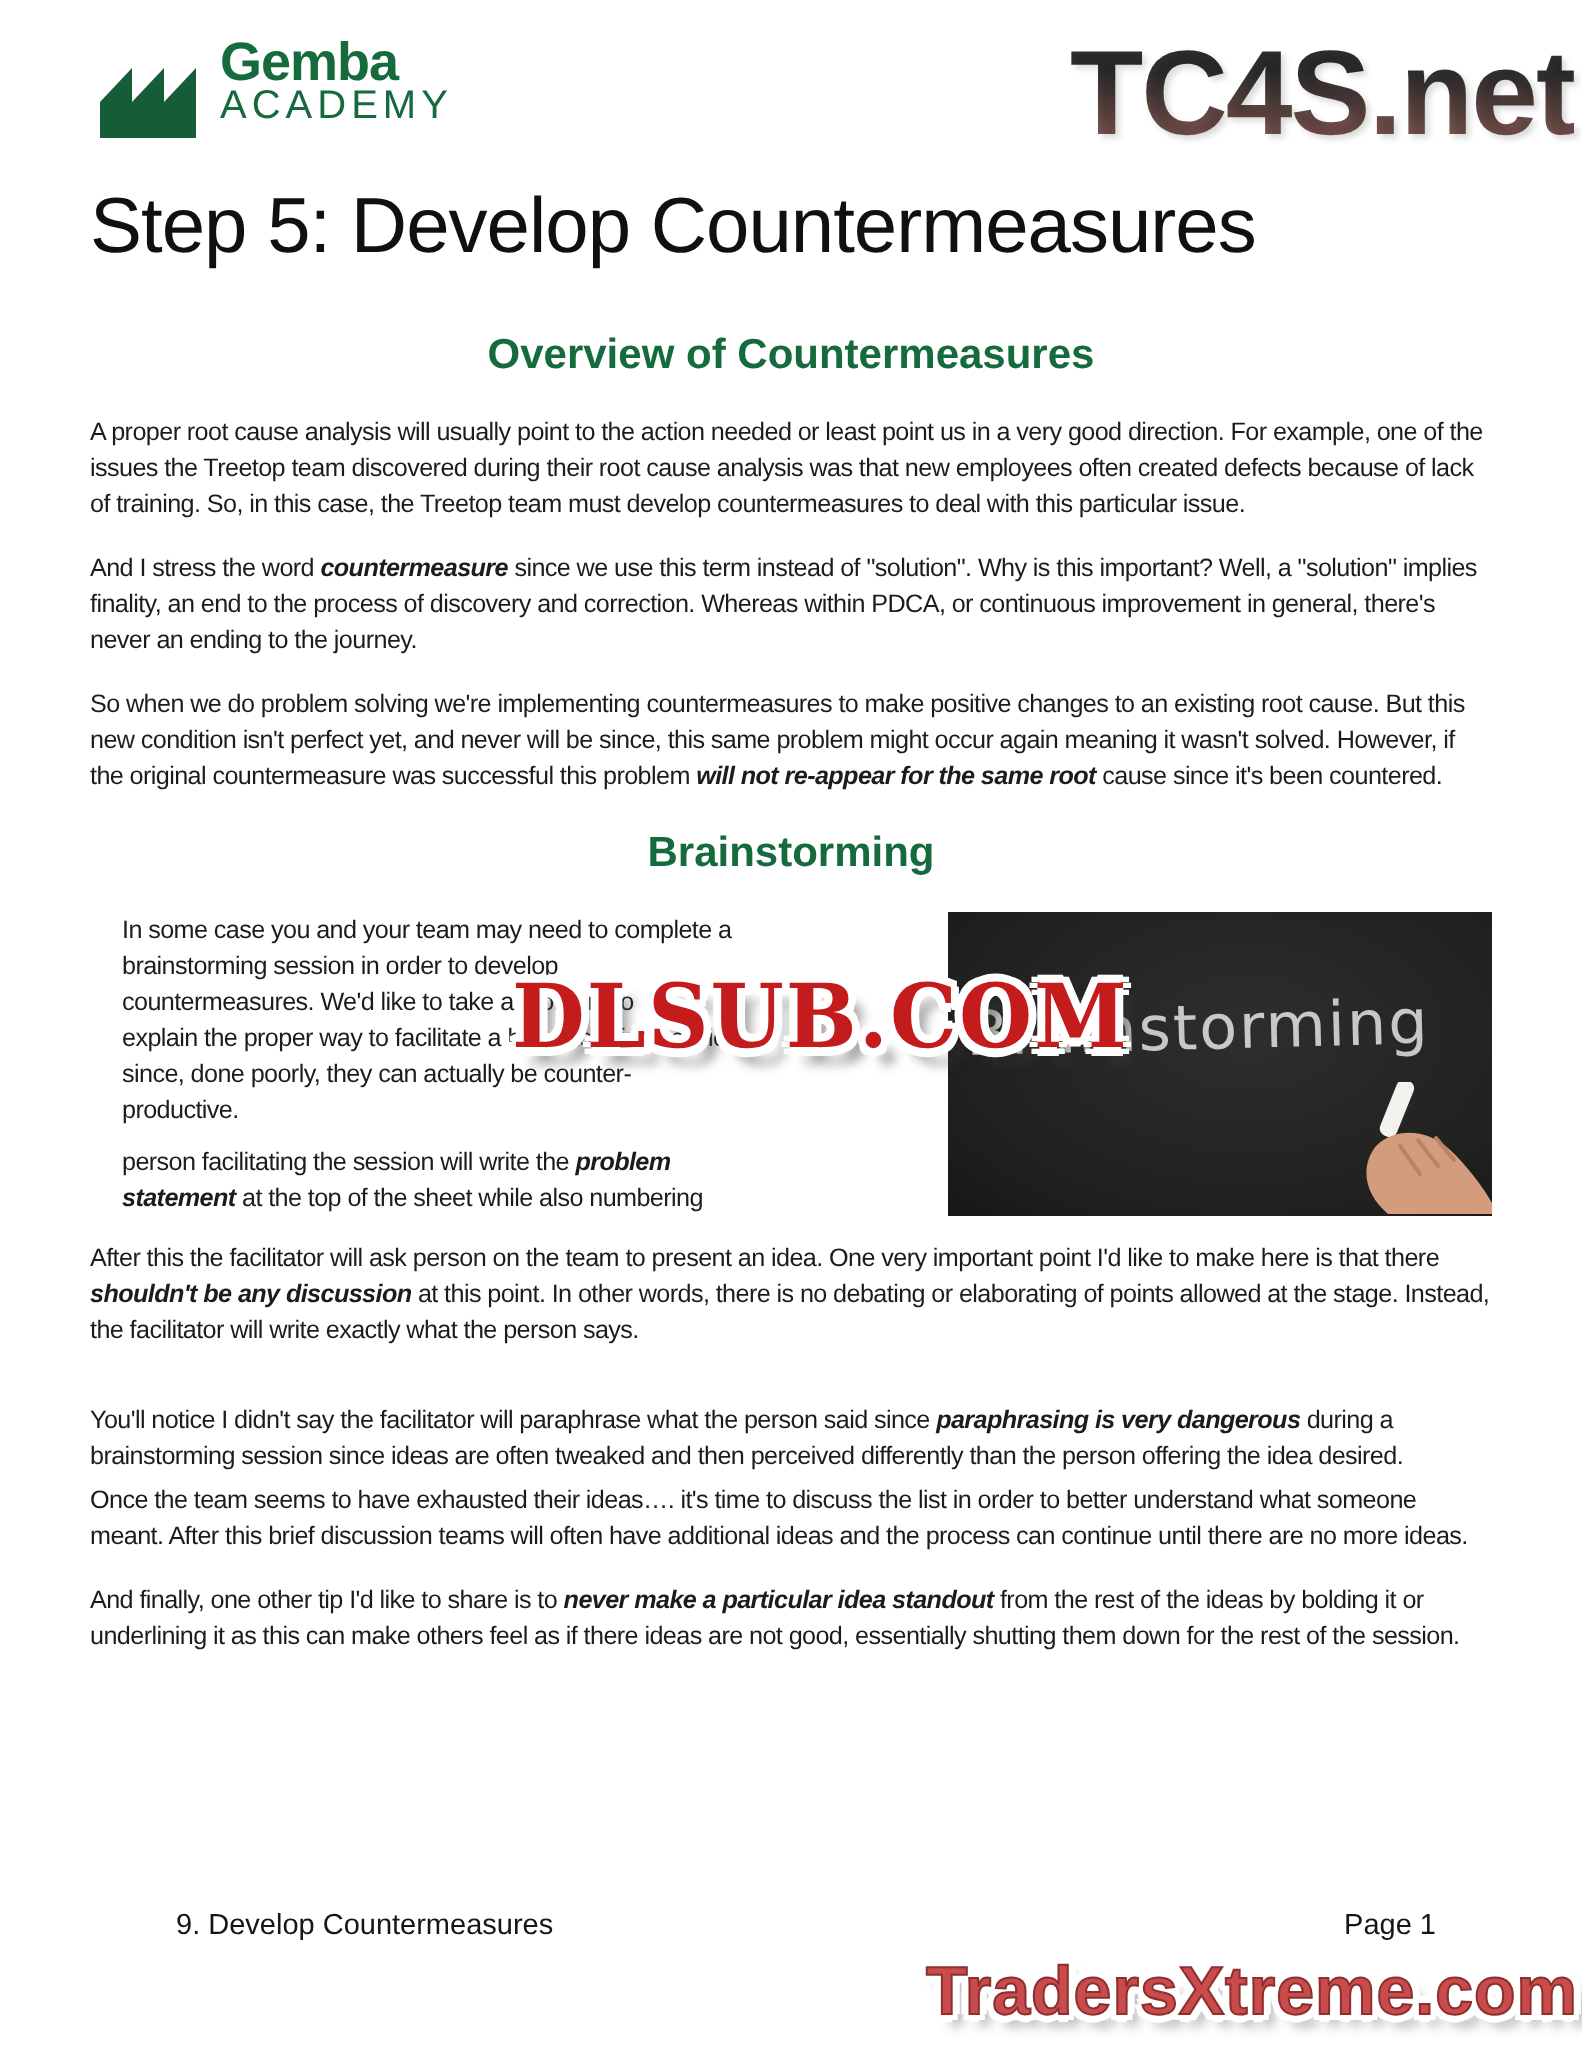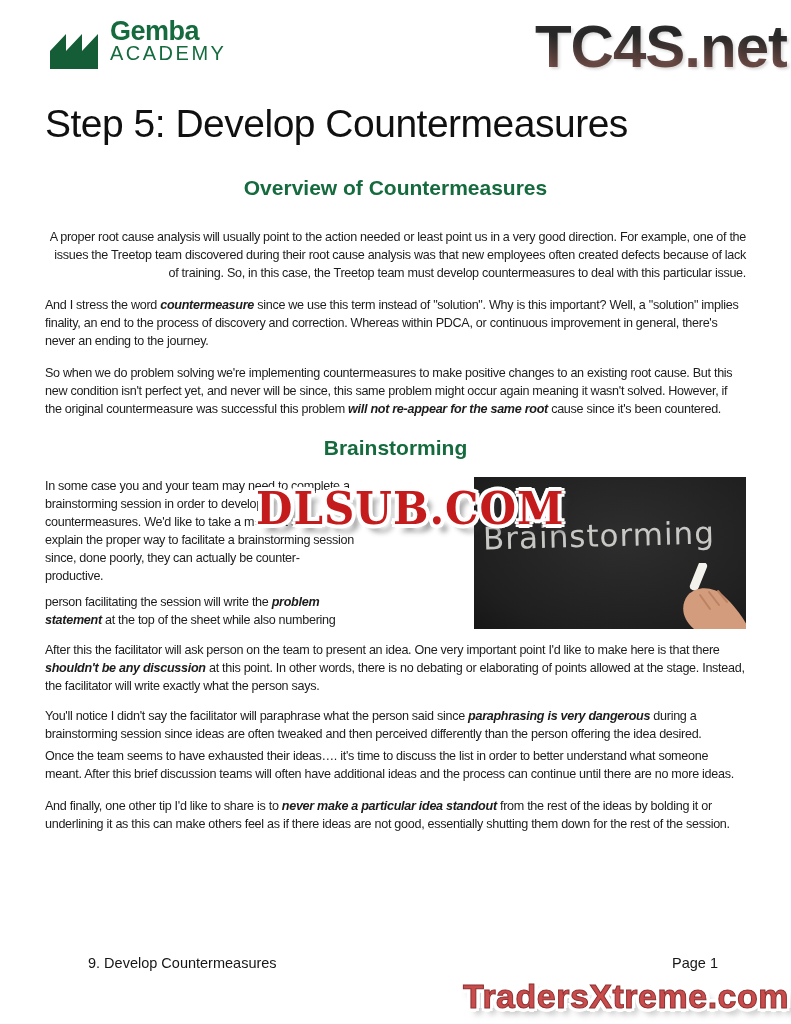--- a/index.html
+++ b/index.html
@@ -36,30 +36,30 @@
   .wm-traders{
     position:absolute;top:977px;right:2px;z-index:5;
     font-size:34px;font-weight:bold;letter-spacing:0.5px;
     color:var(--wm-red2);-webkit-text-stroke:1px #8b2f2f;
     text-shadow:-3px -3px 0 #fff,3px -3px 0 #fff,-3px 3px 0 #fff,3px 3px 0 #fff,
                 0 -4px 0 #fff,0 4px 0 #fff,-4px 0 0 #fff,4px 0 0 #fff,
                 5px 6px 6px rgba(90,90,90,0.55);
   }
 
   
-  h1.doc-title{margin:26px 0 0;font-size:39px;font-weight:400;letter-spacing:-0.5px;
+  h1.doc-title{margin:16px 0 0;font-size:39px;font-weight:400;letter-spacing:-0.5px;
     line-height:44px;color:#101010;}
   h2.green{margin:30px 0 0;font-size:21px;font-weight:bold;color:var(--green);text-align:center;}
   h2.green.brainstorm{margin-top:18px;}
   p.body{margin:14px 0 0;font-size:12.6px;letter-spacing:-0.3px;line-height:18px;}
-  p.body.first{margin-top:28px;text-align:right;}
+  p.body.first{margin-top:17px;}
   p.body b, .line b{font-weight:bold;font-style:italic;}
 
   
-  .two-col{position:relative;display:flex;margin-top:17px;}
+  .two-col{position:relative;display:flex;margin-top:17px;margin-left:16px;}
   .col-text{width:360px;font-size:12.6px;letter-spacing:-0.3px;}
   .line{white-space:nowrap;line-height:18px;}
   .col-gap{height:8px;}
 
   .chalkboard{
     position:relative;margin-left:auto;width:272px;height:152px;
     background:radial-gradient(ellipse at 55% 40%, #2e2e2e 0%, #1f1f1f 75%, #161616 100%);
     overflow:hidden;
   }
   .chalk-text{
@@ -126,21 +126,21 @@
           <svg width="100" height="66" viewBox="0 0 100 66">
             <rect x="44" y="-2" width="9" height="30" rx="4" fill="#f4f2ec" transform="rotate(22 48 13)"></rect>
             <path d="M38 32 C48 22 64 24 74 33 C85 43 94 56 99 66 L44 66 C32 56 30 42 38 32 Z" fill="#d39d7d"></path>
             <path d="M50 32 L60 46 M59 29 L69 42 M68 28 L77 39" stroke="#bd8261" stroke-width="2" fill="none" stroke-linecap="round"></path>
           </svg>
         </span>
       </div>
     </div>
 
     <p class="body" style="margin-top:12px">After this the facilitator will ask person on the team to present an idea.  One very important point I'd like to make here is that there <b>shouldn't be any discussion</b> at this point.  In other words, there is no debating or elaborating of points allowed at the stage.  Instead, the facilitator will write exactly what the person says.</p>
-    <p class="body" style="margin-top:12px">You'll notice I didn't say the facilitator will paraphrase what the person said since <b>paraphrasing is very dangerous</b> during a brainstorming session since ideas are often tweaked and then perceived differently than the person offering the idea desired.</p>
+    <p class="body" style="margin-top:27px">You'll notice I didn't say the facilitator will paraphrase what the person said since <b>paraphrasing is very dangerous</b> during a brainstorming session since ideas are often tweaked and then perceived differently than the person offering the idea desired.</p>
     <p class="body" style="margin-top:4px">Once the team seems to have exhausted their ideas…. it's time to discuss the list in order to better understand what someone meant.  After this brief discussion teams will often have additional ideas and the process can continue until there are no more ideas.</p>
     <p class="body" style="">And finally, one other tip I'd like to share is to <b>never make a particular idea standout</b> from the rest of the ideas by bolding it or underlining it as this can make others feel as if there ideas are not good, essentially shutting them down for the rest of the session.</p>
   </div>
 
   <div class="wm-dlsub">DLSUB.COM</div>
 
   <div class="footer">
     <span>9. Develop Countermeasures</span>
     <span>Page 1</span>
   </div>

